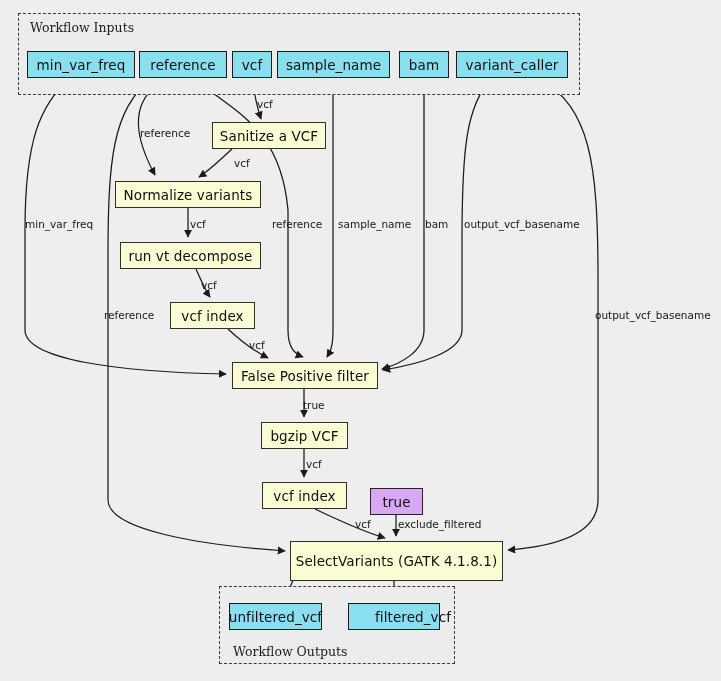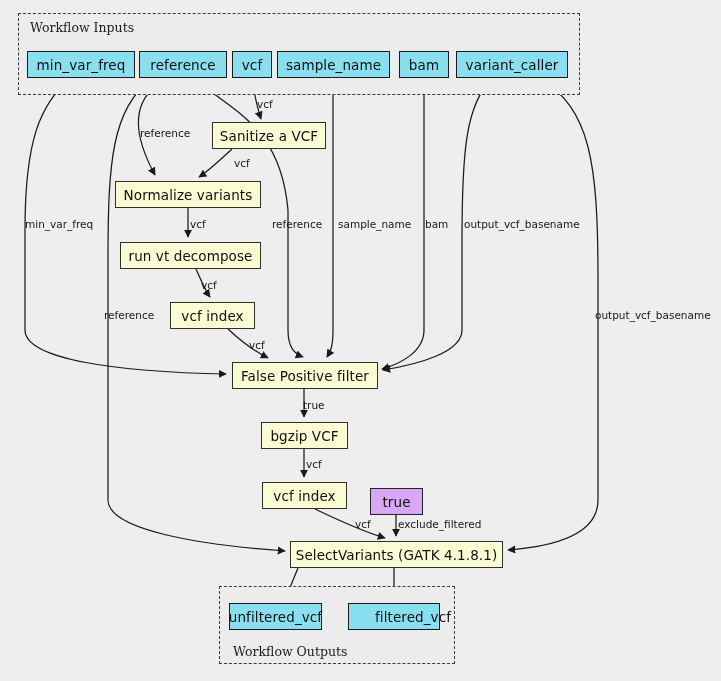--- a/index.html
+++ b/index.html
@@ -112,21 +112,21 @@
     <div class="node io" style="left: 399px; top: 51px; width: 50px; height: 27px;">bam</div>
     <div class="node io" style="left: 456px; top: 51px; width: 112px; height: 27px;">variant_caller</div>
     <div class="node step" style="left: 212px; top: 122px; width: 114px; height: 27px;">Sanitize a VCF</div>
     <div class="node step" style="left: 115px; top: 181px; width: 146px; height: 27px;">Normalize variants</div>
     <div class="node step" style="left: 120px; top: 242px; width: 141px; height: 27px;">run vt decompose</div>
     <div class="node step" style="left: 170px; top: 302px; width: 85px; height: 27px;">vcf index</div>
     <div class="node step" style="left: 232px; top: 362px; width: 146px; height: 27px;">False Positive filter</div>
     <div class="node step" style="left: 261px; top: 422px; width: 87px; height: 27px;">bgzip VCF</div>
     <div class="node step" style="left: 262px; top: 482px; width: 85px; height: 27px;">vcf index</div>
     <div class="node param" style="left: 370px; top: 482px; width: 53px; height: 27px;">true</div>
-    <div class="node step" style="left: 290px; top: 541px; width: 213px; height: 27px;">SelectVariants (GATK 4.1.8.1)</div>
+    <div class="node step" style="left: 290px; top: 541px; width: 213px; height: 40px;">SelectVariants (GATK 4.1.8.1)</div>
     <div class="node io" style="left: 229px; top: 603px; width: 93px; height: 27px;">unfiltered_vcf</div>
     <div class="node io" style="left: 348px; top: 603px; width: 92px; height: 27px; padding-left: 38px;">filtered_vcf</div>
   </div>
 <div id="labels-layer">
     <div class="edge-label" style="left: 257px; top: 99px;">vcf</div>
     <div class="edge-label" style="left: 140px; top: 128px;">reference</div>
     <div class="edge-label" style="left: 234px; top: 158px;">vcf</div>
     <div class="edge-label" style="left: 190px; top: 219px;">vcf</div>
     <div class="edge-label" style="left: 201px; top: 280px;">vcf</div>
     <div class="edge-label" style="left: 25px; top: 219px;">min_var_freq</div>

